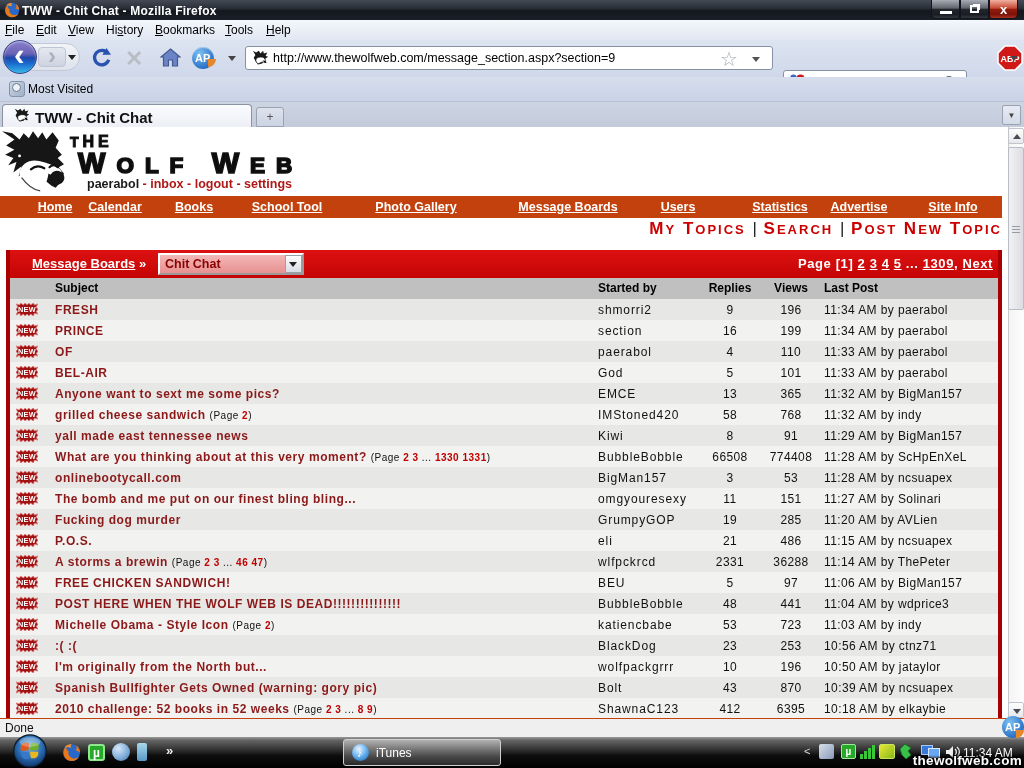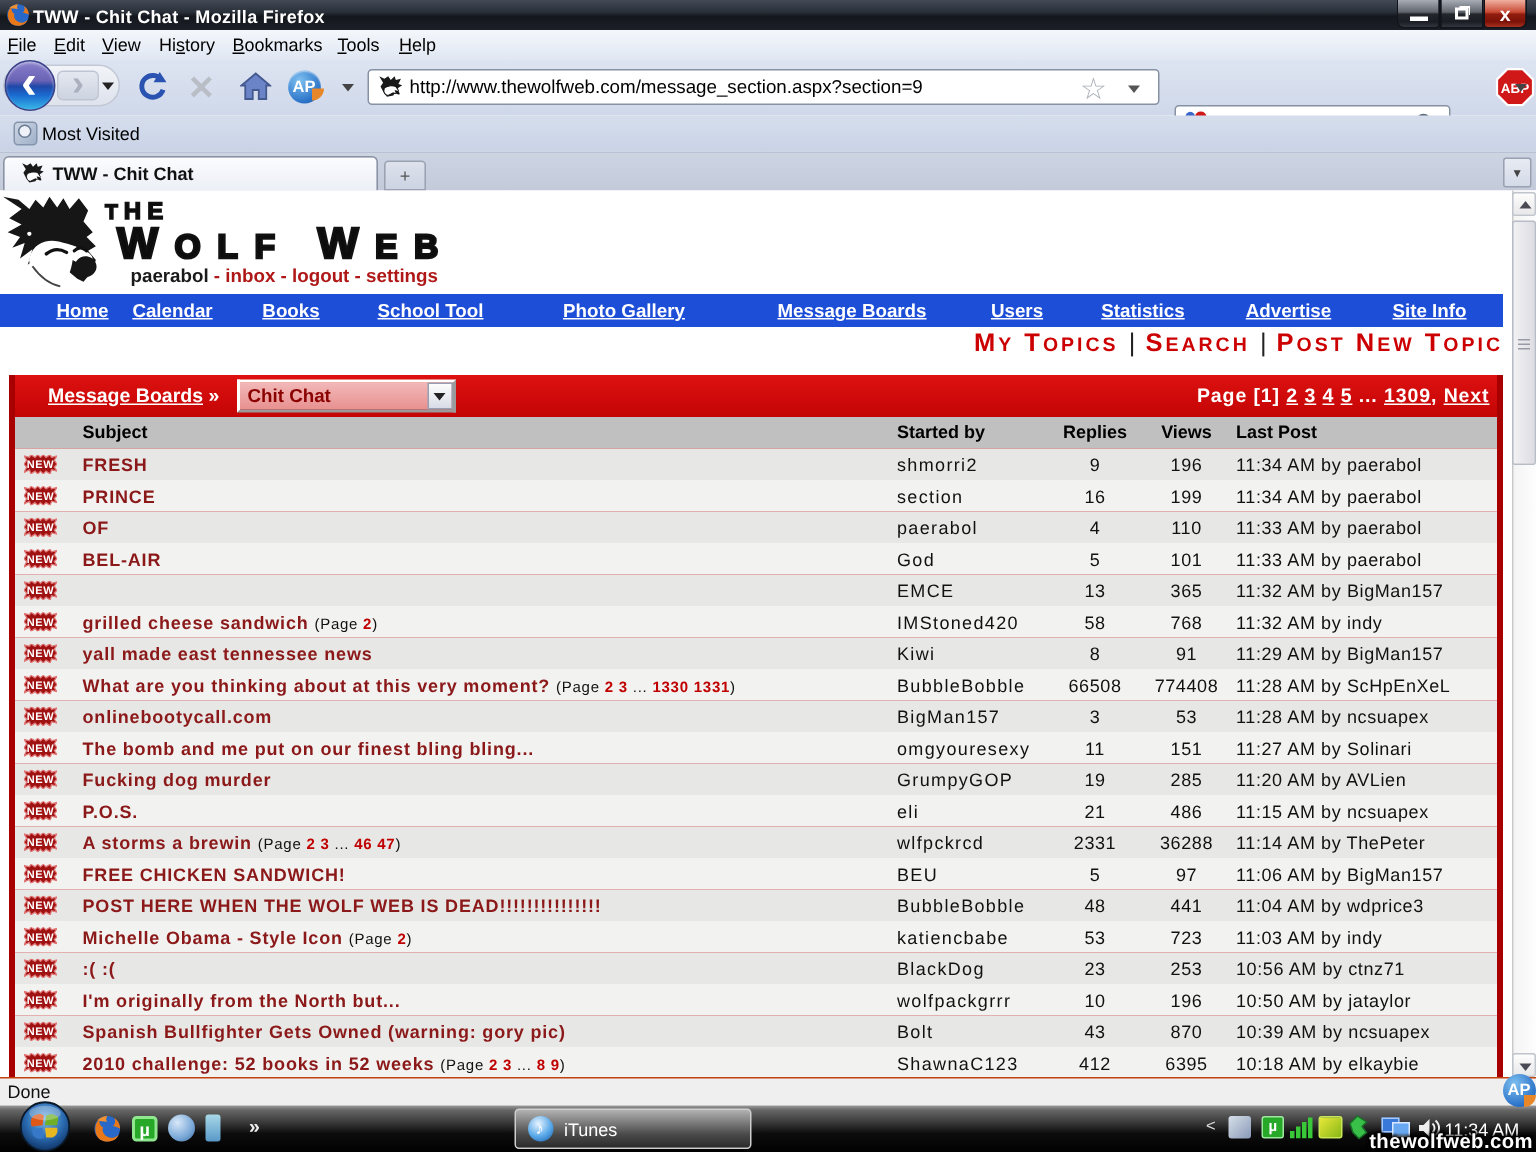--- a/index.html
+++ b/index.html
@@ -24,21 +24,21 @@
 
 
 #navbar { position:absolute; left:0; top:40px; width:1024px; height:37px;
   background:linear-gradient(180deg,#dde4f1 0%,#cfd8ea 100%); }
 #bookbar { position:absolute; left:0; top:77px; width:1024px; height:25px;
   background:linear-gradient(180deg,#d6deed 0%,#c9d3e6 100%); border-bottom:1px solid #b9c2d4; font-size:12px; }
 #tabbar { position:absolute; left:0; top:102px; width:1024px; height:25px;
   background:linear-gradient(180deg,#cdd4e2 0%,#c3cbdb 100%); }
 .tab { position:absolute; left:2px; top:2px; width:250px; height:23px; background:linear-gradient(180deg,#fbfcfe 0%,#eceff6 100%);
   border:1px solid #8b93a3; border-bottom:none; border-radius:4px 4px 0 0; }
-.tab .t { position:absolute; left:32px; top:4px; font-weight:bold; font-size:12px; color:#111; }
+.tab .t { position:absolute; left:32px; top:4px; font-weight:bold; font-size:15px; color:#111; }
 .newtab { position:absolute; left:256px; top:5px; width:28px; height:20px; background:linear-gradient(180deg,#dde2ec,#ccd3e2);
   border:1px solid #9aa2b2; border-radius:3px 3px 0 0; color:#555; text-align:center; font-size:12px; line-height:18px; }
 .tablist { position:absolute; right:3px; top:3px; width:19px; height:20px; background:linear-gradient(180deg,#e7ebf3,#d4dae7);
   border:1px solid #9aa2b2; border-radius:2px; color:#444; font-size:8px; text-align:center; line-height:19px; }
 
 
 #urlbar { position:absolute; left:245px; top:6px; width:528px; height:24px; background:#fff;
   border:1px solid #8692a3; border-radius:3px; }
 #urltext { position:absolute; left:27px; top:4px; font-size:12.5px; color:#000; }
 #searchbox { position:absolute; left:783px; top:6px; width:184px; height:24px; background:#fff;
@@ -57,21 +57,21 @@
 
 
 
 #page { position:absolute; left:0; top:127px; width:1024px; height:591px; background:#fff; overflow:hidden; }
 
 
 #logotext { position:absolute; left:70px; top:6px; color:#0c0c0c; }
 #userline { position:absolute; left:87px; top:50px; font-size:12.5px; font-weight:bold; color:#1a1a1a; }
 #userline a { color:#b01818; text-decoration:none; }
 
-#rednav { position:absolute; left:0; top:69px; width:1002px; height:22px; background:#1d4ed8; }
+#rednav { position:absolute; left:0; top:69px; width:1002px; height:22px; background:#c2410c; }
 #rednav span { position:absolute; top:4px; transform:translateX(-50%); color:#fff; font-weight:bold; font-size:12.5px; text-decoration:underline; white-space:nowrap; }
 
 #mytopics { position:absolute; right:22px; top:92px; color:#cc0000; font-weight:bold; font-size:17px; letter-spacing:2px; white-space:nowrap; }
 #mytopics .lc { font-size:13px; letter-spacing:2px; }
 #mytopics .sep { color:#222; font-weight:normal; letter-spacing:0; }
 
 
 #tbox { position:absolute; left:6px; top:123px; width:996px; height:468px;
   border-left:4px solid #a80000; border-right:4px solid #a80000; background:#cc0000; }
 #secbar { position:relative; height:28px; background:linear-gradient(180deg,#dd1111,#c40404); color:#fff; }
@@ -248,21 +248,21 @@
   <div id="userline">paerabol <span style="color:#b01818">-</span> <a>inbox</a> <span style="color:#b01818">-</span> <a>logout</a> <span style="color:#b01818">-</span> <a>settings</a></div>
 
   <div id="rednav">
     <span style="left:55px;">Home</span>
     <span style="left:115px;">Calendar</span>
     <span style="left:194px;">Books</span>
     <span style="left:287px;">School Tool</span>
     <span style="left:416px;">Photo Gallery</span>
     <span style="left:568px;">Message Boards</span>
     <span style="left:678px;">Users</span>
-    <span style="left:762px;">Statistics</span>
+    <span style="left:780px;">Statistics</span>
     <span style="left:859px;">Advertise</span>
     <span style="left:953px;">Site Info</span>
   </div>
 
   <div id="mytopics">M<span class="lc">Y</span> T<span class="lc">OPICS</span> <span class="sep">|</span> S<span class="lc">EARCH</span> <span class="sep">|</span> P<span class="lc">OST</span> N<span class="lc">EW</span> T<span class="lc">OPIC</span></div>
 
   <div id="tbox">
     <div id="secbar">
       <span class="mb"><u>Message Boards</u> »</span>
       <div style="position:absolute;left:148px;top:3px;width:146px;height:22px;border:2px solid;border-color:#ffffff #9a9a9a #9a9a9a #ffffff;background:linear-gradient(180deg,#f2b8b8,#e89090);">
@@ -318,20 +318,21 @@
           <span class="c-sub">BEL-AIR</span>
           <span class="c-by">God</span>
           <span class="c-rep">5</span>
           <span class="c-view">101</span>
           <span class="c-last">11:33 AM by paerabol</span>
         </div>
       <div class="row a">
           <svg class="newico" width="22" height="13" viewBox="0 0 24 14">
             <use href="#newburst"></use>
           </svg>
+          <span class="c-sub">Anyone want to sext me some pics?</span>
           <span class="c-by">EMCE</span>
           <span class="c-rep">13</span>
           <span class="c-view">365</span>
           <span class="c-last">11:32 AM by BigMan157</span>
         </div>
       <div class="row b">
           <svg class="newico" width="22" height="13" viewBox="0 0 24 14">
             <use href="#newburst"></use>
           </svg>
           <span class="c-sub">grilled cheese sandwich <span class="pg">(Page <b>2</b>)</span></span>

